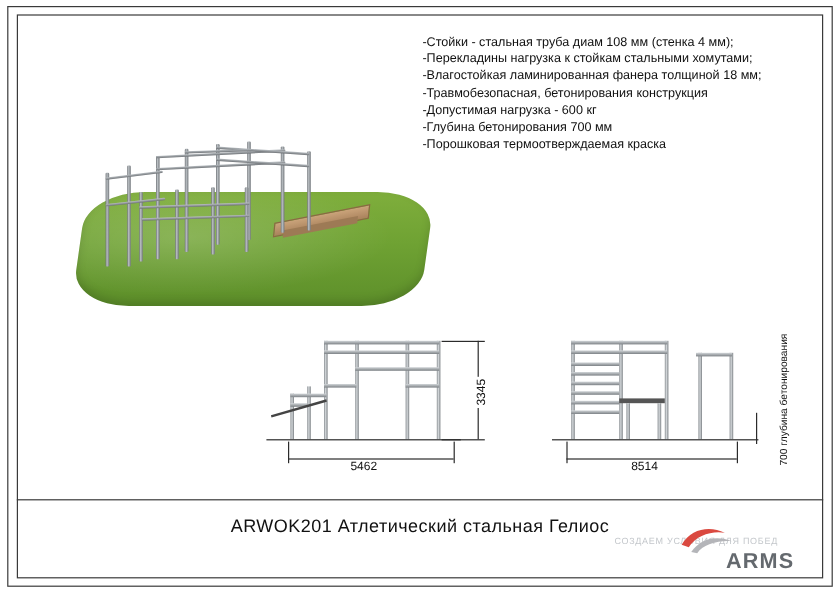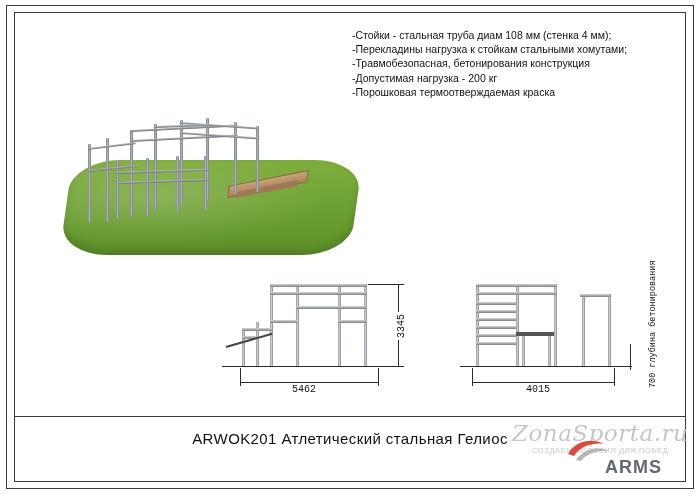--- a/index.html
+++ b/index.html
@@ -121,21 +121,21 @@
     position: absolute;
     height: 2px;
     background: linear-gradient(180deg,#b9bec2,#6f7377);
     border-radius: 1px;
   }
   .bar.d {
     transform-origin: left center;
   }
 
   
-  .tech { position: absolute; font-family: Liberation Mono, monospace; }
+  .tech { position: absolute; }
   .t-line { position: absolute; background: #2b2b2b; }
   .t-h { height: 1px; }
   .t-v { width: 1px; }
   .post-t {
     position: absolute;
     width: 3px;
     background: linear-gradient(90deg,#8a8f93,#d2d6d9 45%,#7c8185);
     border: 0;
   }
   .bar-t {
@@ -178,21 +178,21 @@
     left: 0; top: 4px;
     font-family: "DejaVu Serif", serif;
     font-style: italic;
     font-size: 23px;
     color: #b9bdc2;
     letter-spacing: 0.5px;
     white-space: nowrap;
   }
   .wm-sub {
     position: absolute;
-    left: 20px; top: 30px;
+    left: 0; top: 30px;
     font-size: 7.5px;
     color: #b9bdc2;
     letter-spacing: 0.6px;
     white-space: nowrap;
   }
   .wm-arms {
     position: absolute;
     right: 0; bottom: 0;
     font-family: "Liberation Sans", sans-serif;
     font-weight: bold;
@@ -210,22 +210,24 @@
 <body>
 
 <div class="sheet">
 
   <div class="frame-outer"></div>
   <div class="frame-inner"></div>
 
   <div class="spec">
     <div>-Стойки - стальная труба диам 108 мм (стенка 4 мм);</div>
     <div>-Перекладины нагрузка к стойкам стальными хомутами;</div>
+    <div>-Влагостойкая ламинированная фанера толщиной 18 мм;</div>
     <div>-Травмобезопасная, бетонирования конструкция</div>
-    <div>-Допустимая нагрузка - 200 кг</div>
+    <div>-Допустимая нагрузка - 600 кг</div>
+    <div>-Глубина бетонирования  700 мм</div>
     <div>-Порошковая термоотверждаемая краска</div>
   </div>
 
   <div class="render">
     <div class="grass"></div>
 
     <div class="deck"></div>
     <div class="deck2"></div>
 
     <div class="post" style="left:30px; top:44px; height:78px;"></div>
@@ -305,31 +307,30 @@
 
     <div class="bar-t" style="left:54px; top:56px; width:38px; height:4px; background:#555;"></div>
     <div class="post-t" style="left:60px; top:60px; height:30px;"></div>
     <div class="post-t" style="left:86px; top:60px; height:30px;"></div>
 
     <div class="t-line t-h" style="left:-2px; top:90px; width:172px;"></div>
 
     <div class="t-line t-v" style="left:10px; top:92px; height:18px;"></div>
     <div class="t-line t-v" style="left:152px; top:92px; height:18px;"></div>
     <div class="t-line t-h" style="left:10px; top:106px; width:142px;"></div>
-    <div class="dim-label" style="left:62px; top:108px;">4015</div>
+    <div class="dim-label" style="left:62px; top:108px;">8514</div>
 
     <div class="t-line t-v" style="left:168px; top:68px; height:26px;"></div>
     <div class="small-vert" style="left:186px; top:112px;">700 глубина бетонирования</div>
   </div>
 
   <div class="title-divider"></div>
   <div class="title-text">ARWOK201 Атлетический стальная Гелиос</div>
 
   <div class="wm">
-    <div class="wm-text">ZonaSporta.ru</div>
     <div class="wm-sub">СОЗДАЕМ УСЛОВИЯ ДЛЯ ПОБЕД</div>
     <svg class="wm-swoosh" viewBox="0 0 52 30">
       <path d="M2 20 C10 6, 26 4, 38 10 C28 8, 14 12, 8 22 Z" fill="#d42a1f"></path>
       <path d="M10 26 C18 14, 32 12, 44 17 C34 16, 20 19, 15 27 Z" fill="#a8a9ad"></path>
     </svg>
     <div class="wm-arms">ARMS</div>
   </div>
 
 </div>
 

